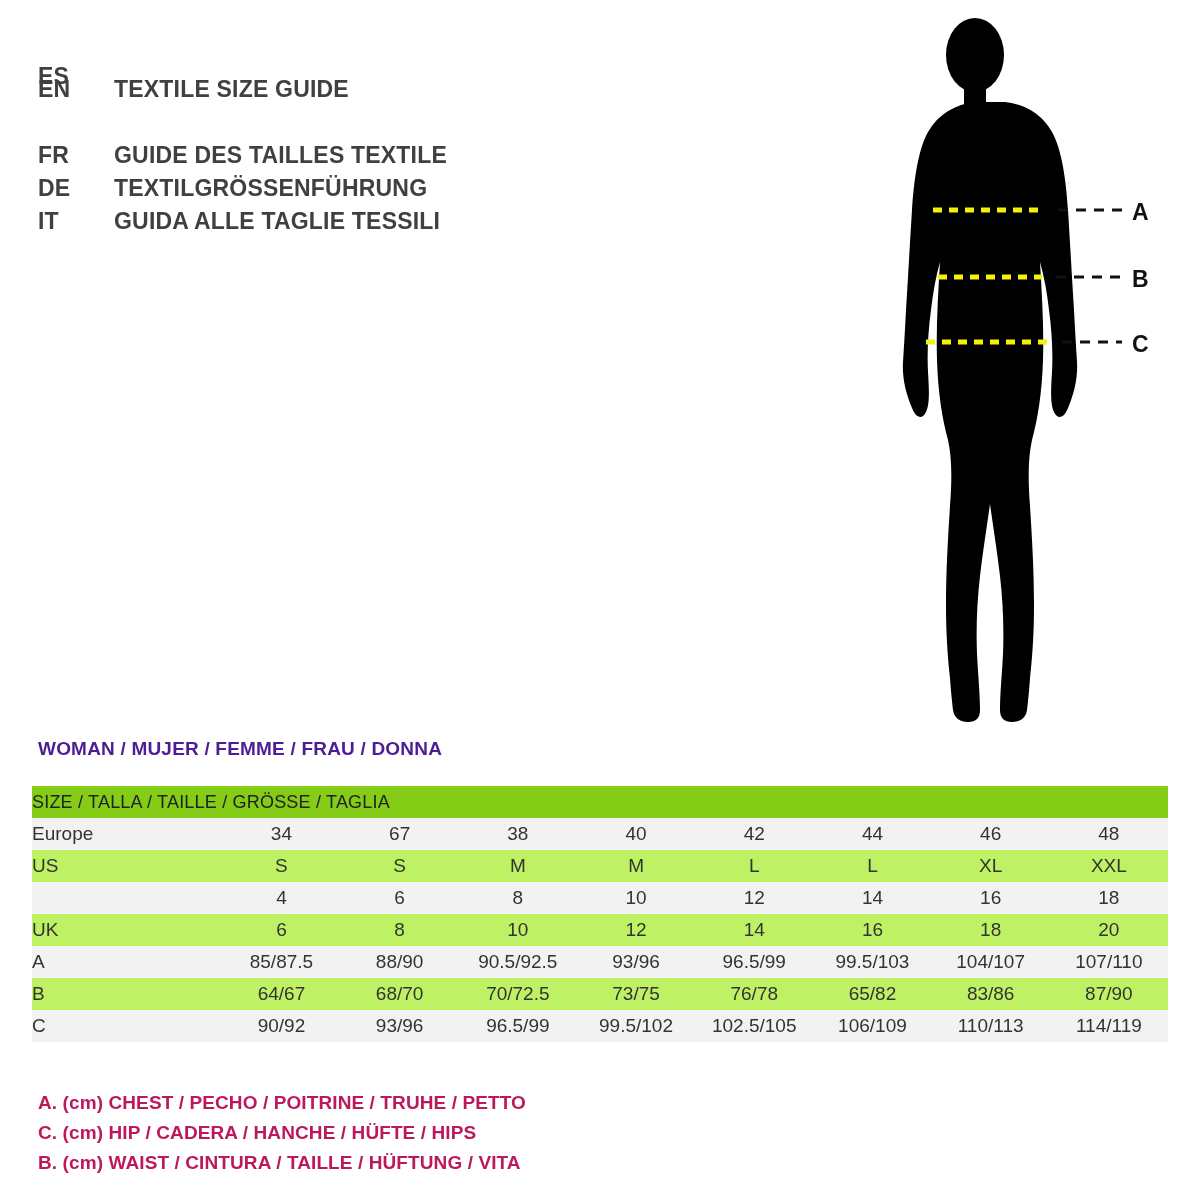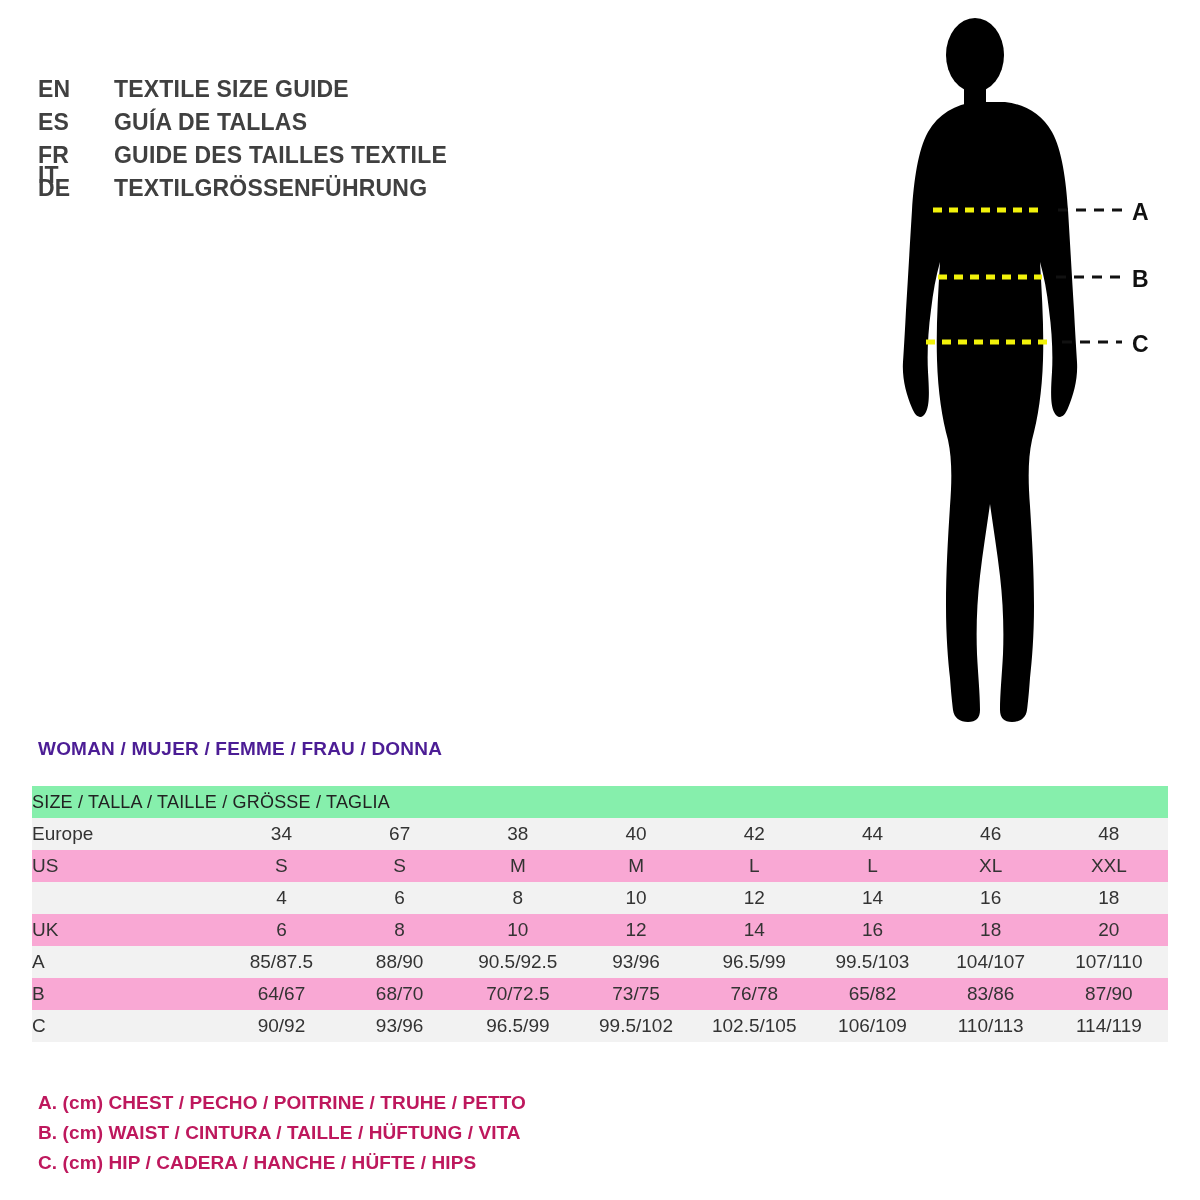--- a/index.html
+++ b/index.html
@@ -86,32 +86,32 @@
     font-size: 19px;
     color: #333;
   }
   table.size-table td, table.size-table th {
     padding: 0;
     height: 32px;
     vertical-align: middle;
     font-weight: normal;
   }
   .row-head {
-    background: #86efac;
+    background: #84cc16;
     padding-left: 12px;
   }
   .row-head td {
     font-weight: bold;
     font-size: 18px;
     color: #222;
     letter-spacing: 0.2px;
     padding-left: 10px;
   }
   .row-alt-light { background: #f2f2f2; }
-  .row-alt-dark  { background: #f9a8d4; }
+  .row-alt-dark  { background: #bef264; }
   td.label-cell {
     padding-left: 10px;
     text-align: left;
     width: 190px;
     color: #333;
   }
   td.val-cell {
     text-align: center;
     width: 118px;
     color: #333;
@@ -137,32 +137,32 @@
 
 <div class="page">
 
   <div class="lang-block">
     <div class="lang-row">
       <span class="lang-code">EN</span>
       <span class="lang-text">TEXTILE SIZE GUIDE</span>
     </div>
     <div class="lang-row">
       <span class="lang-code">ES</span>
-      <span class="lang-text">GUÍA DE TALLAS</span>
     </div>
     <div class="lang-row">
       <span class="lang-code">FR</span>
       <span class="lang-text">GUIDE DES TAILLES TEXTILE</span>
     </div>
     <div class="lang-row">
       <span class="lang-code">DE</span>
       <span class="lang-text">TEXTILGRÖSSENFÜHRUNG</span>
     </div>
     <div class="lang-row">
       <span class="lang-code">IT</span>
+      <span class="lang-text">GUIDA ALLE TAGLIE TESSILI</span>
     </div>
   </div>
 
   <div class="figure-area">
     <svg width="330" height="730" viewBox="0 0 330 730">
 
       <ellipse cx="115" cy="45" rx="29" ry="37" fill="#000"></ellipse>
 
       <rect x="104" y="74" width="22" height="26" fill="#000"></rect>
 
@@ -323,17 +323,17 @@
         <td class="val-cell">102.5/105</td>
         <td class="val-cell">106/109</td>
         <td class="val-cell">110/113</td>
         <td class="val-cell">114/119</td>
       </tr>
     </tbody>
   </table>
 
   <div class="footnotes">
     <div class="footnote">A. (cm) CHEST / PECHO / POITRINE / TRUHE / PETTO</div>
+    <div class="footnote">C. (cm) HIP / CADERA / HANCHE / HÜFTE / HIPS</div>
     <div class="footnote">B. (cm) WAIST / CINTURA / TAILLE / HÜFTUNG / VITA</div>
-    <div class="footnote">C. (cm) HIP / CADERA / HANCHE / HÜFTE / HIPS</div>
   </div>
 
 </div>
 
 </body></html>

